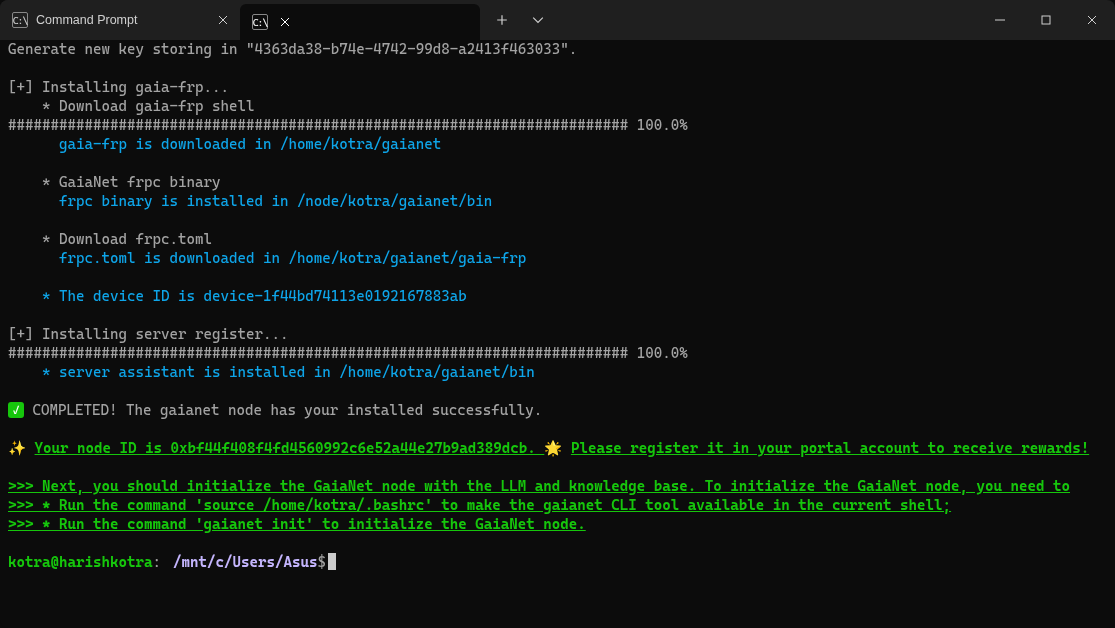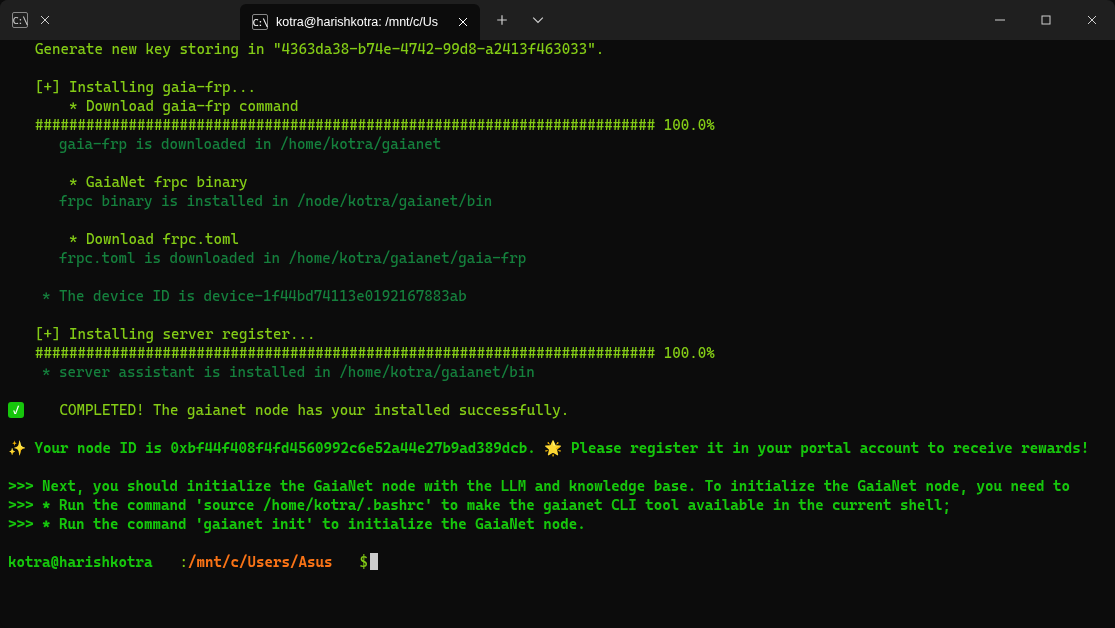--- a/index.html
+++ b/index.html
@@ -58,24 +58,24 @@
 
 .terminal {
   flex: 1;
   background: #0c0c0c;
   padding: 0 8px 6px 8px;
   white-space: pre-wrap;
   word-break: break-all;
   color: #cccccc;
   overflow: hidden;
 }
-.white { color: #84cc16; margin-left: 27px; }
-.green { color: #15803d; }
-.gb { color: #16c60c; font-weight: bold; }
-.prompt-path { color: #f97316; font-weight: bold; }
+.white { color: #a3a3a3; }
+.green { color: #0ea5e9; }
+.gb { color: #16c60c; font-weight: bold; text-decoration: underline; }
+.prompt-path { color: #c4b5fd; font-weight: bold; margin-left: 12px; }
 .prompt-green { color: #16c60c; font-weight: bold; margin-top: 16px; }
 .checkmark {
   display: inline-block; width: 16px; height: 16px;
   background: #16c60c; color: #fff; border-radius: 3px;
   text-align: center; line-height: 16px; font-size: 12px;
   vertical-align: text-bottom;
 }
 .cursor {
   display: inline-block;
   width: 8px; height: 17px;
@@ -85,29 +85,29 @@
 }
 svg.ico { width: 10px; height: 10px; stroke: currentColor; fill: none; stroke-width: 1; }
 </style>
 </head>
 <body>
 
 <div class="titlebar">
   <div class="tabs">
     <div class="tab inactive">
       <span class="tab-icon">C:\</span>
+      <span class="tab-title">Command Prompt</span>
       <span class="tab-close">
         <svg class="ico" viewBox="0 0 10 10">
             <path d="M1 1 L9 9 M9 1 L1 9"></path>
           </svg>
       </span>
     </div>
     <div class="tab active">
       <span class="tab-icon">C:\</span>
-      <span class="tab-title">kotra@harishkotra: /mnt/c/Us</span>
       <span class="tab-close">
         <svg class="ico" viewBox="0 0 10 10">
             <path d="M1 1 L9 9 M9 1 L1 9"></path>
           </svg>
       </span>
     </div>
   </div>
   <div class="newtab-area">
     <div class="newtab-btn">
       <svg class="ico" viewBox="0 0 10 10" style="width:12px;height:12px">
@@ -136,21 +136,21 @@
       <svg class="ico" viewBox="0 0 10 10" style="width:10px;height:10px">
           <path d="M1 1 L9 9 M9 1 L1 9"></path>
         </svg>
     </div>
   </div>
 </div>
 
 <div class="terminal"><span class="white">Generate new key storing in "4363da38-b74e-4742-99d8-a2413f463033".</span>
 
 <span class="white">[+] Installing gaia-frp...</span>
-<span class="white">    * Download gaia-frp command</span>
+<span class="white">    * Download gaia-frp shell</span>
 <span class="white">######################################################################### 100.0%</span>
 <span class="green">      gaia-frp is downloaded in /home/kotra/gaianet</span>
 
 <span class="white">    * GaiaNet frpc binary</span>
 <span class="green">      frpc binary is installed in /node/kotra/gaianet/bin</span>
 
 <span class="white">    * Download frpc.toml</span>
 <span class="green">      frpc.toml is downloaded in /home/kotra/gaianet/gaia-frp</span>
 
 <span class="green">    * The device ID is device-1f44bd74113e0192167883ab</span>

